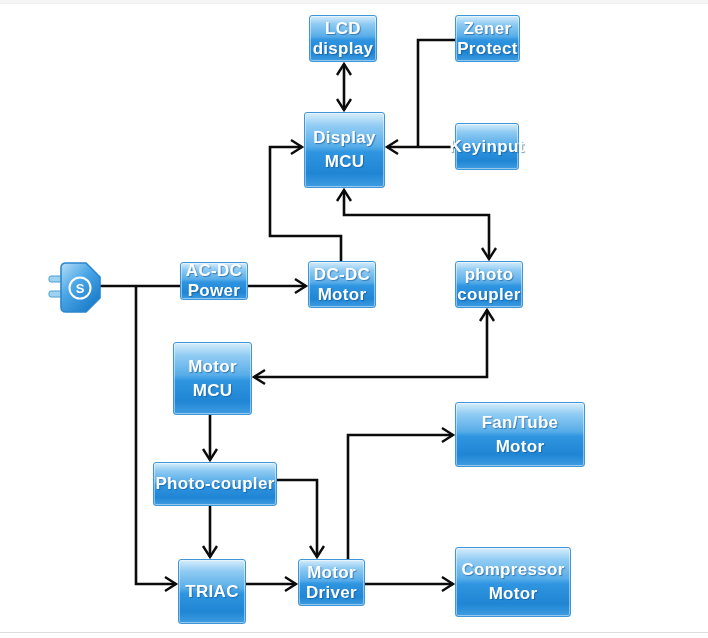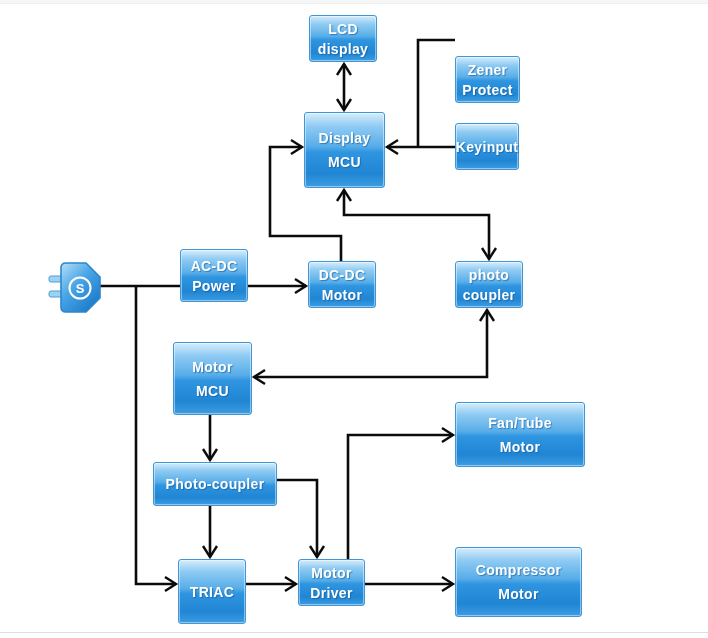--- a/index.html
+++ b/index.html
@@ -5,21 +5,21 @@
   html,body{margin:0;padding:0;background:#ffffff;width:708px;height:638px;overflow:hidden;}
   #canvas{position:relative;width:708px;height:638px;background:#ffffff;font-family:"Liberation Sans","DejaVu Sans",sans-serif;}
   #top-strip{position:absolute;left:0;top:0;width:708px;height:3px;background:#f6f6f7;border-bottom:1px solid #efefef;}
   #bottom-line{position:absolute;left:0;top:632px;width:708px;height:1px;background:#dddddd;}
   #edge-layer{position:absolute;left:0;top:0;width:708px;height:638px;}
   .edge{fill:none;stroke:#0b0b0b;stroke-width:2.6;}
   .node{
     position:absolute;
     display:flex;align-items:center;justify-content:center;
     text-align:center;
-    color:#ffffff;font-weight:bold;font-size:14px;letter-spacing:.3px;
+    color:#ffffff;font-weight:bold;font-size:17px;letter-spacing:.3px;
     white-space:pre-line;
     border:1px solid #3e96d8;border-radius:3px;
     background:linear-gradient(180deg,#d7edfb 0%,#8fcbf3 18%,#58ade8 45%,#2f95e0 53%,#2086d4 82%,#3e9ce1 100%);
     box-shadow:inset 0 0 0 1px rgba(255,255,255,.45);
     text-shadow:1px 1px 1px rgba(16,78,140,.55);
     line-height:20px;
     box-sizing:border-box;
   }
   .node.big{line-height:24px;}
   .plug-prong{fill:#9fd2f0;stroke:#4a9fd8;stroke-width:1;}
@@ -66,37 +66,37 @@
       <rect class="plug-prong" x="49" y="291" width="13" height="6" rx="2"></rect>
       <path class="plug-body" fill="url(#plugGrad)" d="M 66 263 h 20 l 14 14 v 21 l -14 14 h -20 q -5 0 -5 -5 v -39 q 0 -5 5 -5 z"></path>
       <circle class="plug-ring" cx="80" cy="288" r="10.5"></circle>
       <text class="plug-letter" x="80" y="292.5" text-anchor="middle">S</text>
     </g>
   </svg>
 
   <div id="nodes-layer">
       <div class="node" style="left: 309px; top: 15px; width: 68px; height: 47px;"><span>LCD
 display</span></div>
-      <div class="node" style="left: 455px; top: 15px; width: 65px; height: 47px; margin-top: 41px;"><span>Zener
+      <div class="node" style="left: 455px; top: 15px; width: 65px; height: 47px;"><span>Zener
 Protect</span></div>
       <div class="node big" style="left: 304px; top: 112px; width: 81px; height: 76px;"><span>Display
 MCU</span></div>
       <div class="node" style="left: 455px; top: 123px; width: 64px; height: 47px; align-items: center;"><span>Keyinput</span></div>
-      <div class="node" style="left: 180px; top: 249px; width: 68px; height: 53px;"><span>AC-DC
+      <div class="node" style="left: 180px; top: 262px; width: 68px; height: 38px;"><span>AC-DC
 Power</span></div>
       <div class="node" style="left: 308px; top: 261px; width: 68px; height: 47px;"><span>DC-DC
 Motor</span></div>
       <div class="node" style="left: 455px; top: 261px; width: 68px; height: 47px; justify-content: center;"><span>photo
 coupler</span></div>
       <div class="node big" style="left: 173px; top: 342px; width: 79px; height: 73px;"><span>Motor
 MCU</span></div>
       <div class="node" style="left: 153px; top: 462px; width: 124px; height: 44px;"><span>Photo-coupler</span></div>
       <div class="node" style="left: 178px; top: 559px; width: 68px; height: 65px;"><span>TRIAC</span></div>
       <div class="node" style="left: 298px; top: 559px; width: 67px; height: 47px;"><span>Motor
 Driver</span></div>
       <div class="node big" style="left: 455px; top: 402px; width: 130px; height: 65px;"><span>Fan/Tube
 Motor</span></div>
-      <div class="node big" style="left: 455px; top: 547px; width: 127px; height: 70px;"><span>Compressor
+      <div class="node big" style="left: 455px; top: 547px; width: 116px; height: 70px;"><span>Compressor
 Motor</span></div>
     </div>
 
   <div id="bottom-line"></div>
 </div>
 
 </body></html>

